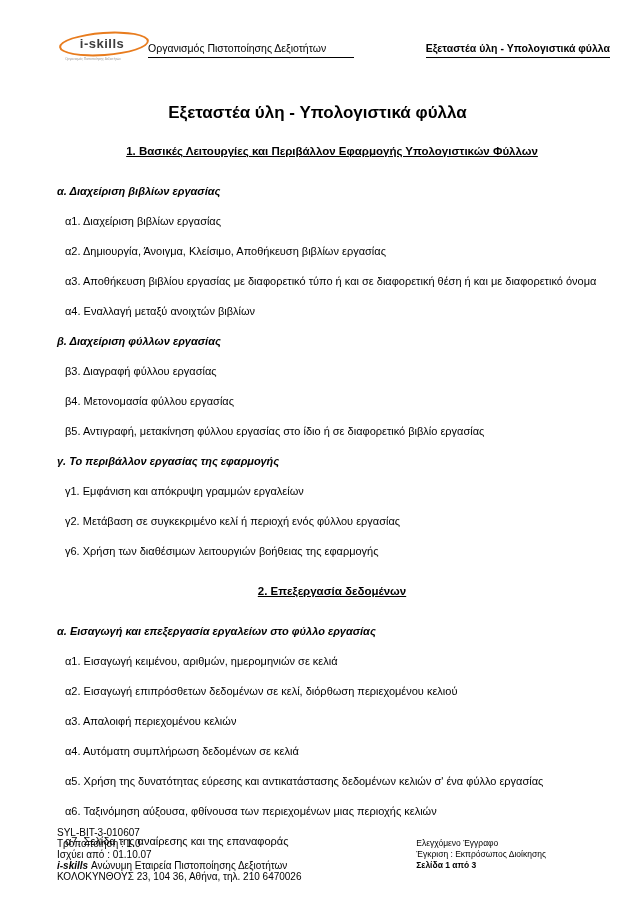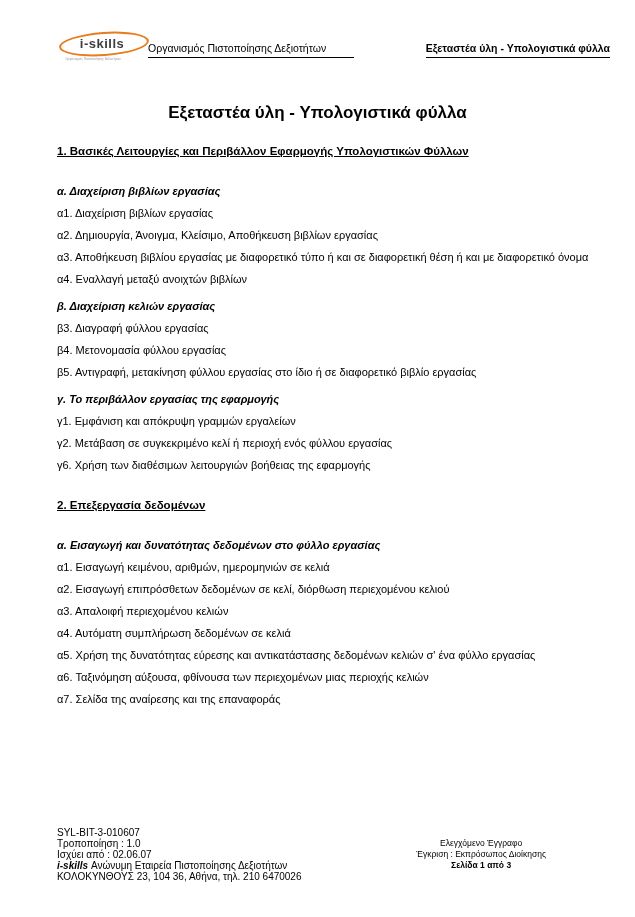--- a/index.html
+++ b/index.html
@@ -21,28 +21,28 @@
   .hdr-doc{position:absolute;right:0;top:8px;font-size:10.5px;font-weight:bold;
     border-bottom:1px solid #000;padding-bottom:3px;}
   
   .title{position:absolute;top:103px;left:0;right:0;text-align:center;
     font-size:17px;font-weight:bold;}
   
   .content{position:absolute;top:140px;left:57px;right:28px;font-size:11px;}
   .syll-section{margin-top:18px;}
   .syll-section:first-child{margin-top:0;}
   .section-heading{font-size:11.5px;font-weight:bold;text-decoration:underline;
-    margin:0;line-height:22px;}
+    margin:0;line-height:22px;text-align:center;}
   .subsection-heading{font-size:11px;font-weight:bold;font-style:italic;
     margin:5px 0 0;line-height:22px;}
   .section-heading + .subsection-heading{margin-top:18px;}
-  .syll-item{margin:0;line-height:22px;}
+  .syll-item{margin:8px;line-height:22px;}
   
   .footer-left{position:absolute;left:57px;top:827px;font-size:10px;line-height:11px;}
-  .footer-right{position:absolute;right:89px;top:838px;font-size:8.5px;line-height:11px;text-align:center;}
+  .footer-right{position:absolute;right:89px;top:838px;font-size:8.5px;line-height:11px;text-align:left;}
   .footer-left p,.footer-right p{margin:0;}
   .brand-italic{font-weight:bold;font-style:italic;}
   .bold{font-weight:bold;}
 </style>
 </head>
 <body>
 
 <div class="page">
 
   <div class="header">
@@ -58,46 +58,46 @@
   <div class="title">Εξεταστέα ύλη - Υπολογιστικά φύλλα</div>
 
   <div class="content" id="syllabus">
       <section class="syll-section">
         <h2 class="section-heading">1. Βασικές Λειτουργίες και Περιβάλλον Εφαρμογής Υπολογιστικών Φύλλων</h2>
         <h3 class="subsection-heading">α. Διαχείριση βιβλίων εργασίας</h3>
         <p class="syll-item">α1. Διαχείριση βιβλίων εργασίας</p>
         <p class="syll-item">α2. Δημιουργία, Άνοιγμα, Κλείσιμο, Αποθήκευση βιβλίων εργασίας</p>
         <p class="syll-item">α3. Αποθήκευση βιβλίου εργασίας με διαφορετικό τύπο ή και σε διαφορετική θέση ή και με διαφορετικό όνομα</p>
         <p class="syll-item">α4. Εναλλαγή μεταξύ ανοιχτών βιβλίων</p>
-        <h3 class="subsection-heading">β. Διαχείριση κελιών εργασίας</h3>
+        <h3 class="subsection-heading">β. Διαχείριση φύλλων εργασίας</h3>
         <p class="syll-item">β3. Διαγραφή φύλλου εργασίας</p>
         <p class="syll-item">β4. Μετονομασία φύλλου εργασίας</p>
         <p class="syll-item">β5. Αντιγραφή, μετακίνηση φύλλου εργασίας στο ίδιο ή σε διαφορετικό βιβλίο εργασίας</p>
         <h3 class="subsection-heading">γ. Το περιβάλλον εργασίας της εφαρμογής</h3>
         <p class="syll-item">γ1. Εμφάνιση και απόκρυψη γραμμών εργαλείων</p>
         <p class="syll-item">γ2. Μετάβαση σε συγκεκριμένο κελί ή περιοχή ενός φύλλου εργασίας</p>
         <p class="syll-item">γ6. Χρήση των διαθέσιμων λειτουργιών βοήθειας της εφαρμογής</p>
       </section>
       <section class="syll-section">
         <h2 class="section-heading">2. Επεξεργασία δεδομένων</h2>
-        <h3 class="subsection-heading">α. Εισαγωγή και δυνατότητας δεδομένων στο φύλλο εργασίας</h3>
+        <h3 class="subsection-heading">α. Εισαγωγή και επεξεργασία εργαλείων στο φύλλο εργασίας</h3>
         <p class="syll-item">α1. Εισαγωγή κειμένου, αριθμών, ημερομηνιών σε κελιά</p>
         <p class="syll-item">α2. Εισαγωγή επιπρόσθετων δεδομένων σε κελί, διόρθωση περιεχομένου κελιού</p>
         <p class="syll-item">α3. Απαλοιφή περιεχομένου κελιών</p>
         <p class="syll-item">α4. Αυτόματη συμπλήρωση δεδομένων σε κελιά</p>
         <p class="syll-item">α5. Χρήση της δυνατότητας εύρεσης και αντικατάστασης δεδομένων κελιών σ' ένα φύλλο εργασίας</p>
         <p class="syll-item">α6. Ταξινόμηση αύξουσα, φθίνουσα των περιεχομένων μιας περιοχής κελιών</p>
         <p class="syll-item">α7. Σελίδα της αναίρεσης και της επαναφοράς</p>
       </section>
     </div>
 
   <div class="footer-left">
     <p>SYL-BIT-3-010607</p>
     <p>Τροποποίηση : 1.0</p>
-    <p>Ισχύει από : 02.06.07</p>
+    <p>Ισχύει από : 01.10.07</p>
     <p><span class="brand-italic">i-skills</span> <span>Ανώνυμη Εταιρεία Πιστοποίησης Δεξιοτήτων</span></p>
     <p>ΚΟΛΟΚΥΝΘΟΥΣ 23, 104 36, Αθήνα, τηλ. 210 6470026</p>
   </div>
 
   <div class="footer-right">
     <p>Ελεγχόμενο Έγγραφο</p>
     <p>Έγκριση : Εκπρόσωπος Διοίκησης</p>
     <p class="bold">Σελίδα 1 από 3</p>
   </div>
 

